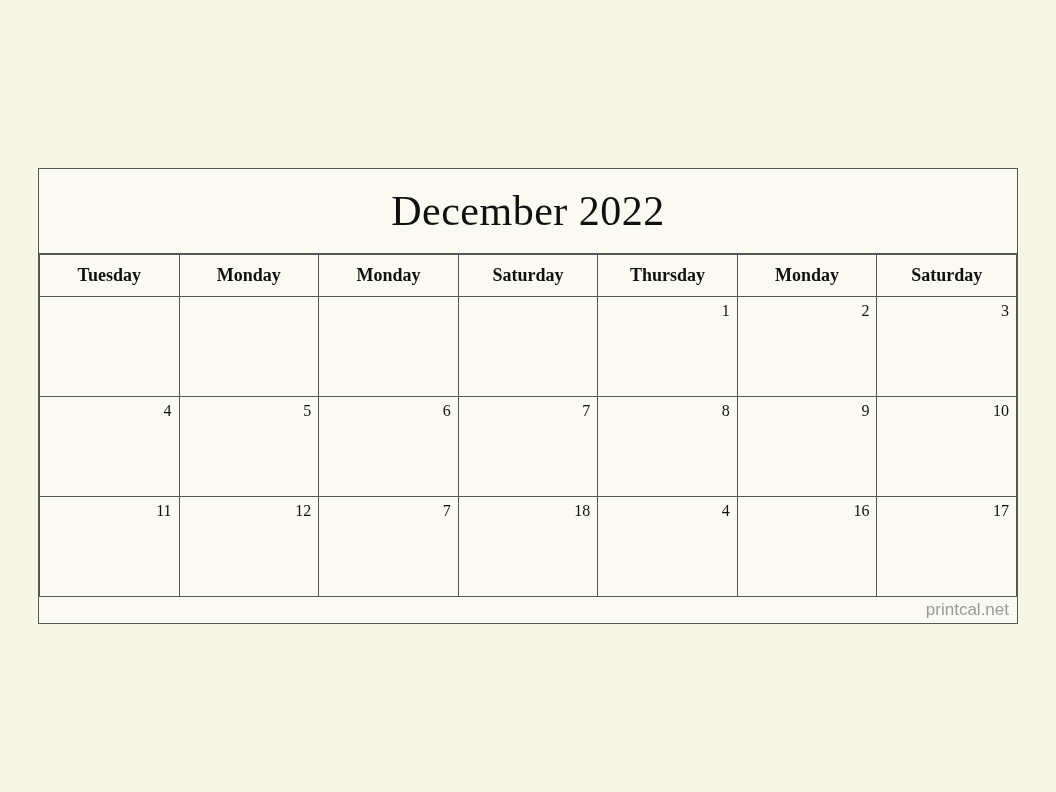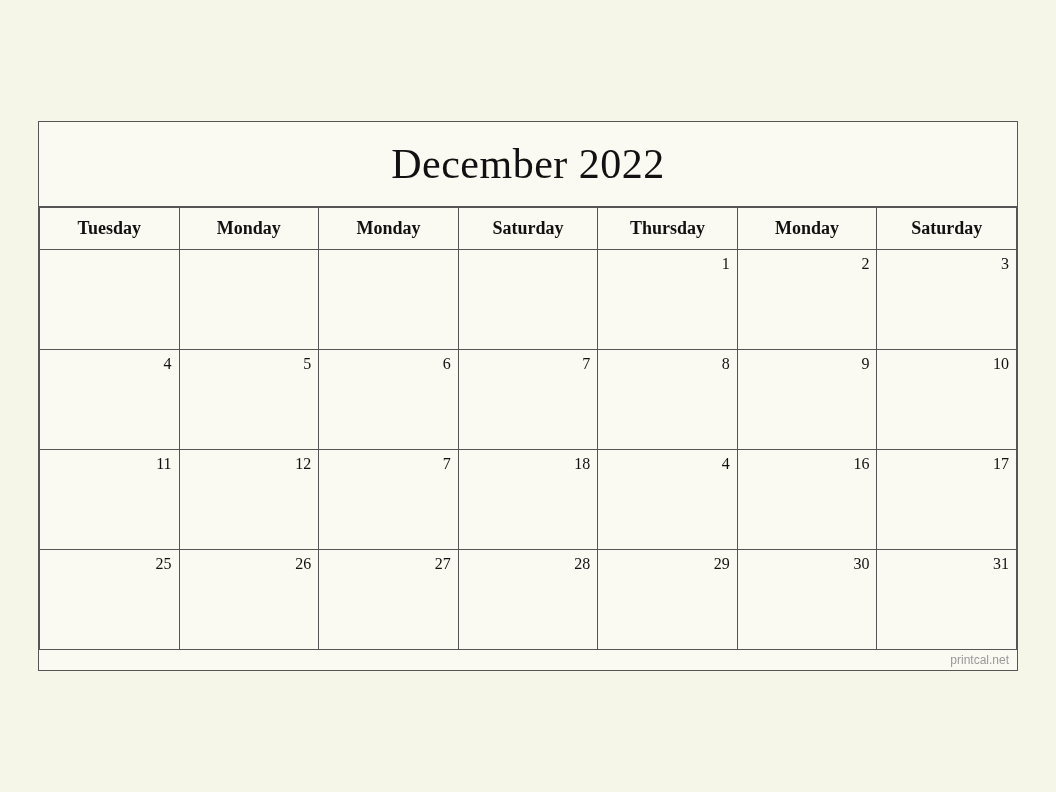--- a/index.html
+++ b/index.html
@@ -66,21 +66,21 @@
       color: #111;
     }
 
     .empty-cell {
       background-color: #fafaf2;
     }
 
     .watermark {
       text-align: right;
       padding: 3px 8px;
-      font-size: 12px;
+      font-size: 17px;
       color: #999;
       font-family: Arial, sans-serif;
     }
   </style>
 </head>
 <body>
 
 <div class="calendar-wrapper">
   <div class="calendar-title">December 2022</div>
 
@@ -151,40 +151,17 @@
           <td>
             <div class="day-number">4</div>
           </td>
           <td>
             <div class="day-number">16</div>
           </td>
           <td>
             <div class="day-number">17</div>
           </td>
         </tr>
-        <tr>
-          <td>
-            <div class="day-number">25</div>
-          </td>
-          <td>
-            <div class="day-number">26</div>
-          </td>
-          <td>
-            <div class="day-number">27</div>
-          </td>
-          <td>
-            <div class="day-number">28</div>
-          </td>
-          <td>
-            <div class="day-number">29</div>
-          </td>
-          <td>
-            <div class="day-number">30</div>
-          </td>
-          <td>
-            <div class="day-number">31</div>
-          </td>
-        </tr>
       </tbody>
   </table>
 
   <div class="watermark">printcal.net</div>
 </div>
 
 </body></html>

